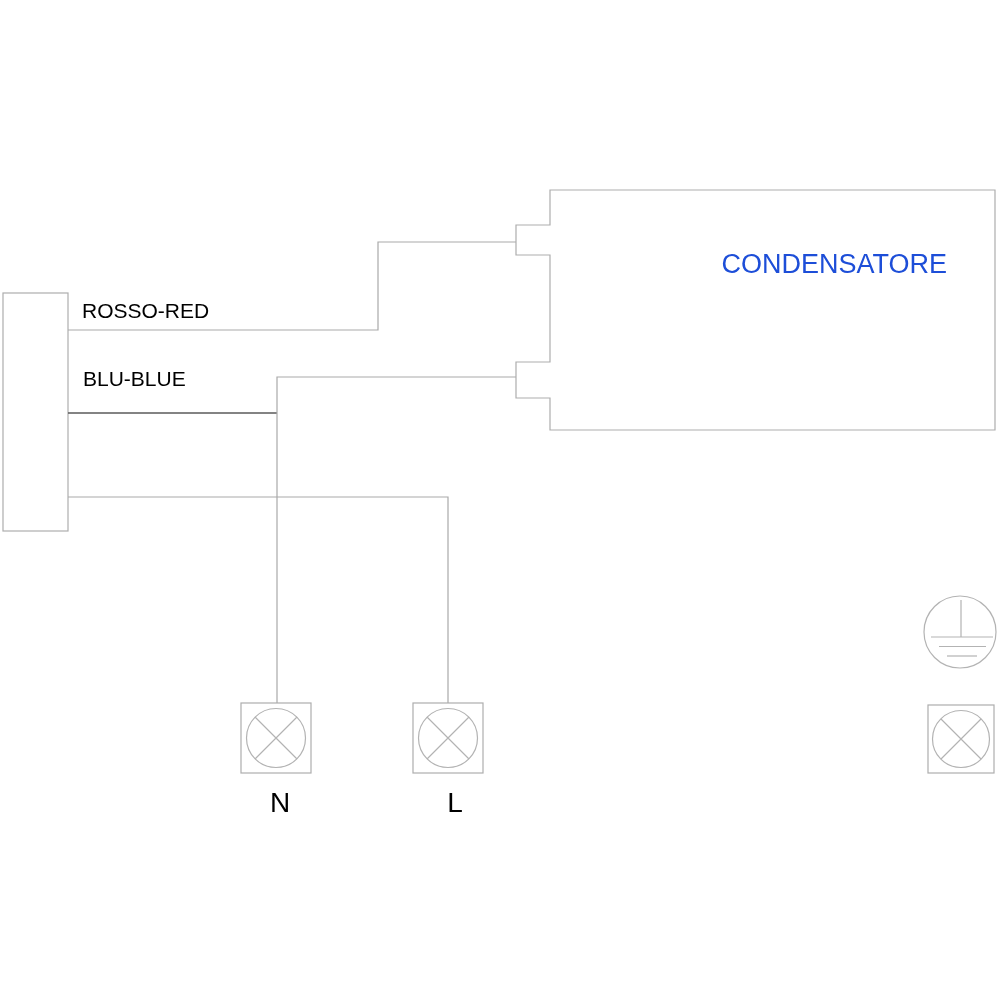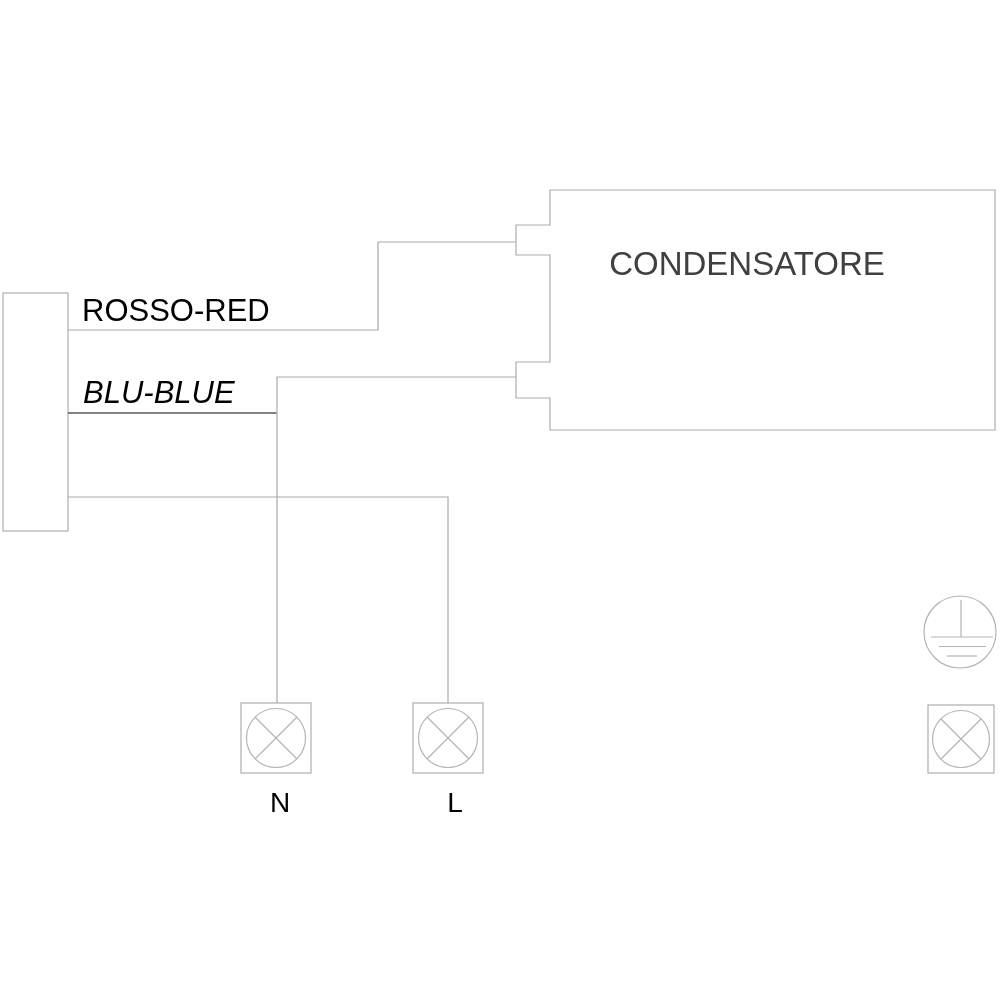--- a/index.html
+++ b/index.html
@@ -8,33 +8,33 @@
     width: 1000px;
     height: 1000px;
     background: #ffffff;
     font-family: "Liberation Sans", sans-serif;
     overflow: hidden;
   }
   .stage svg { position: absolute; left: 0; top: 0; }
   .lbl {
     position: absolute;
     color: #000000;
-    font-size: 31px;
+    font-size: 21px;
     line-height: 27px;
     white-space: nowrap;
     letter-spacing: 0px;
   }
   .cap-lbl {
     position: absolute;
     left: 547px;
     top: 249px;
     width: 400px;
-    text-align: center;
-    color: #404040;
-    font-size: 33px;
+    text-align: right;
+    color: #1d4ed8;
+    font-size: 27px;
     line-height: 30px;
   }
   .cap-lbl span { display: block; }
   .term-lbl {
     font-size: 28px;
     transform: translateX(-50%);
   }
   
   .wire   { stroke: #a9a9a9; stroke-width: 1.2; fill: none; }
   .wire-dark { stroke: #5a5a5a; stroke-width: 1.5; fill: none; }
@@ -82,21 +82,21 @@
 
     <g>
       <rect x="928" y="705" width="66" height="68" class="outline"></rect>
       <circle cx="961" cy="739" r="28.5" class="sym"></circle>
       <path d="M941,719 L981,759 M941,759 L981,719" class="sym"></path>
     </g>
   </svg>
 
   <div class="lbl" style="left:82px; top:297px;">ROSSO-RED</div>
 
-  <div class="lbl" style="left:83px; top:379px;font-style:italic;">BLU-BLUE</div>
+  <div class="lbl" style="left:83px; top:365px;">BLU-BLUE</div>
 
 
   <div class="cap-lbl">
     <span>CONDENSATORE</span>
   </div>
 
   <div class="lbl term-lbl" style="left:280px; top:789px;">N</div>
 
   <div class="lbl term-lbl" style="left:455px; top:789px;">L</div>
 

